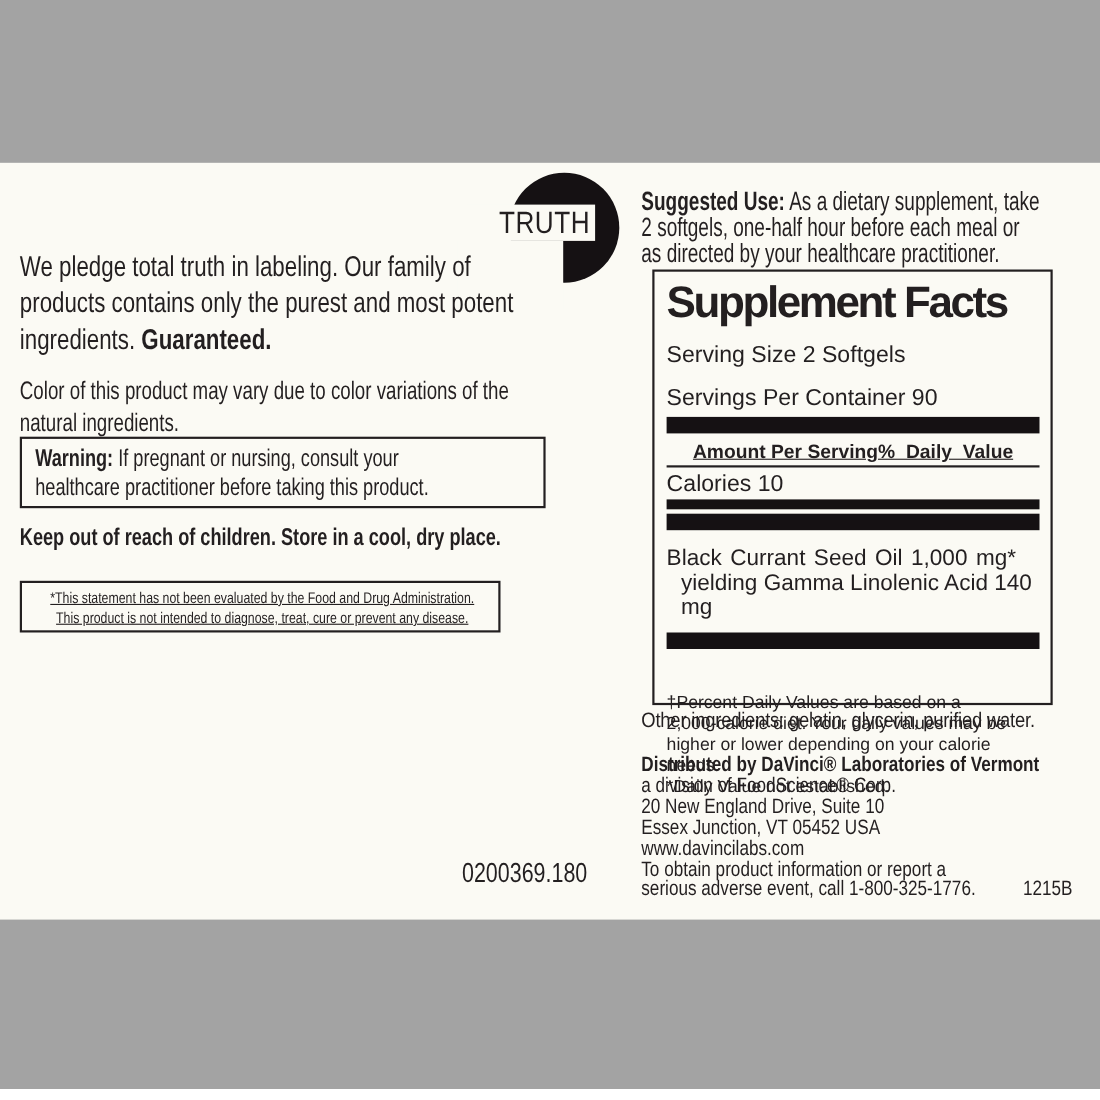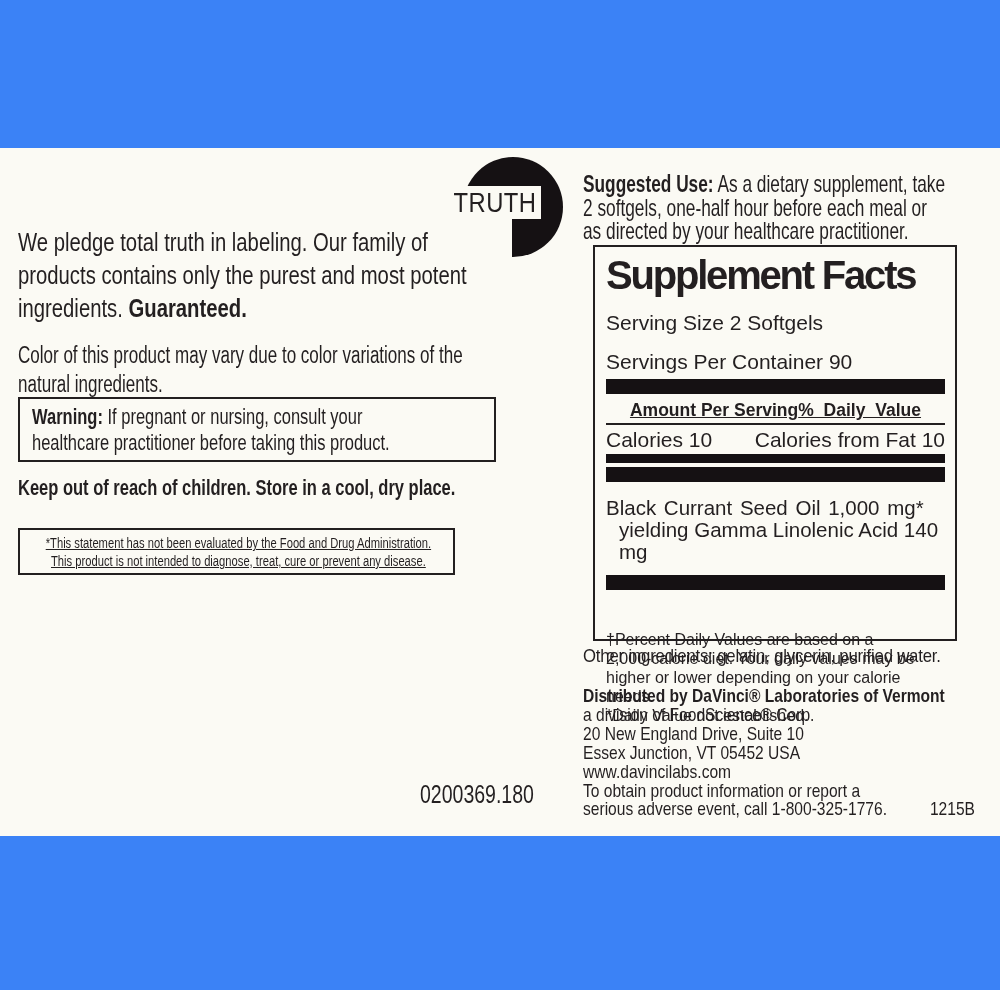--- a/index.html
+++ b/index.html
@@ -3,21 +3,21 @@
 <meta charset="utf-8">
 <style>
   :root{
     --ink:#231f20;
     --bar:#151113;
     --label-bg:#fbfaf4;
   }
   *{margin:0;padding:0;box-sizing:border-box;}
   html,body{background:#ffffff;}
   body{font-family:"Liberation Sans", sans-serif;color:var(--ink);}
-  .page{position:relative;width:1000px;height:990px;background:#3b82f6;overflow:hidden;}
+  .page{position:relative;width:1000px;height:990px;background:#a3a3a3;overflow:hidden;}
   .label-bg{position:absolute;left:0;top:148px;width:1000px;height:688px;background:var(--label-bg);}
 
   
   .logo{position:absolute;left:0;top:0;z-index:1;}
   .logo-circle{position:absolute;left:463px;top:157px;width:100px;height:100px;border-radius:50%;background:var(--bar);}
   .logo-cut{position:absolute;left:416px;top:219px;width:96px;height:62px;background:var(--label-bg);}
   .logo-band{position:absolute;left:424px;top:186px;width:117px;height:33px;background:var(--label-bg);display:flex;align-items:center;justify-content:flex-end;padding-right:5px;}
   .logo-band span{font-size:28px;line-height:28px;transform:scaleX(.85);transform-origin:100% 50%;letter-spacing:.5px;}
 
   .txt{position:absolute;z-index:2;white-space:pre-line;transform-origin:0 0;}
@@ -102,21 +102,20 @@
     <div class="panel-title">Supplement Facts</div>
     <div class="serving">Serving Size 2 Softgels</div>
     <div class="serving">Servings Per Container 90</div>
     <div class="bar b1"></div>
     <div class="hdr-row">
       <span>Amount Per Serving</span>
       <span class="dv-head">% Daily Value</span>
     </div>
     <div class="row">
       <span>Calories 10</span>
-      <span>Calories from Fat 10</span>
     </div>
     <div class="bar mid"></div>
     <div class="bar b3"></div>
     <div class="ing1">
       <span>Black Currant Seed Oil 1,000 mg</span>
       <span>*</span>
     </div>
     <div class="ing2">yielding Gamma Linolenic Acid 140 mg</div>
     <div class="bar b4"></div>
     <div class="footnote">†Percent Daily Values are based on a

